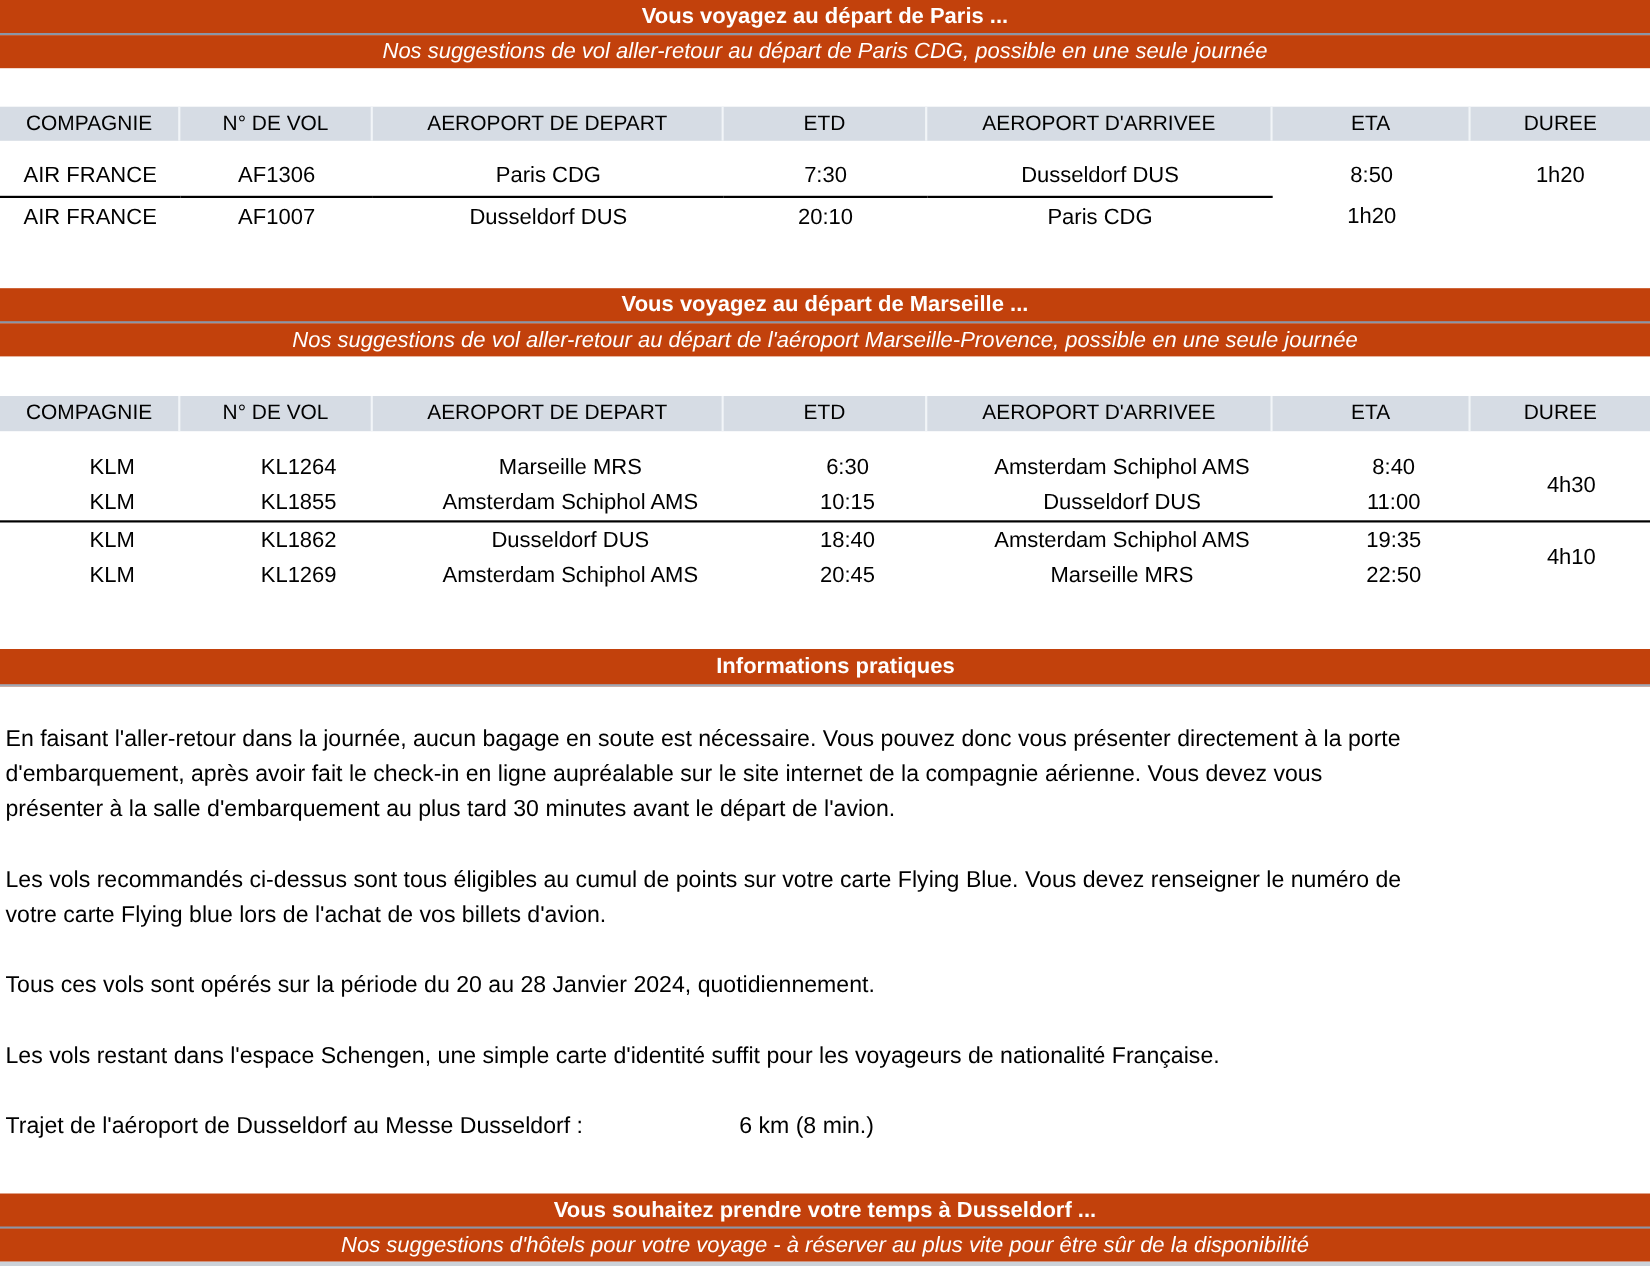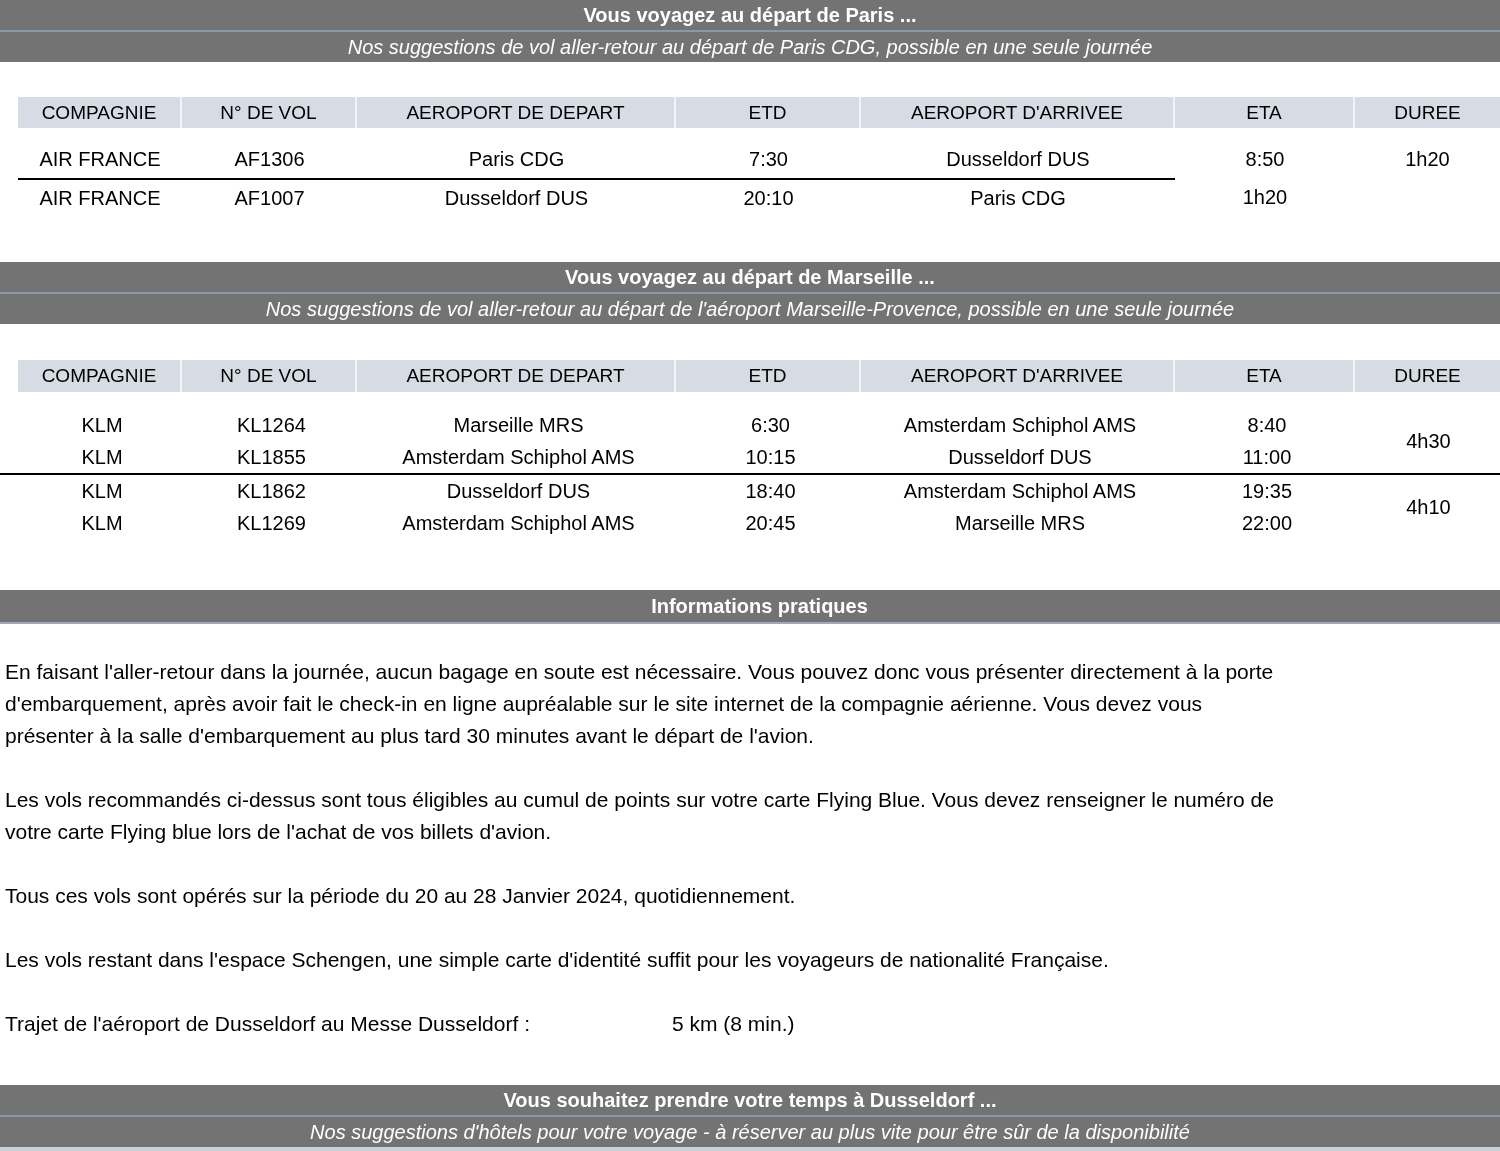--- a/index.html
+++ b/index.html
@@ -1,27 +1,27 @@
 <!DOCTYPE html>
 <html><head>
 <meta charset="utf-8">
 <style>
   html,body{margin:0;padding:0;background:#ffffff;}
   body{width:1500px;height:1151px;overflow:hidden;position:relative;
        font-family:"Liberation Sans","DejaVu Sans",sans-serif;color:#000;}
   .abs{position:absolute;left:0;right:0;}
 
   
-  .bar{background:#737373;color:#fff;display:flex;align-items:center;justify-content:center;}
+  .bar{background:#c2410c;color:#fff;display:flex;align-items:center;justify-content:center;}
   .bar-title{height:30px;font-size:20px;font-weight:bold;border-bottom:2px solid #8b96a8;}
   .bar-subtitle{height:30px;font-size:20px;font-style:italic;}
   .bar-single{height:32px;font-size:20px;font-weight:bold;border-bottom:2px solid #a0a9b6;padding-left:19px;}
 
   
-  .trow{display:grid;grid-template-columns:164px 175px 319px 185px 314px 180px 1fr;padding-left:18px;}
+  .trow{display:grid;grid-template-columns:164px 175px 319px 185px 314px 180px 1fr;}
   .cell{display:flex;align-items:center;justify-content:center;font-size:20px;box-sizing:border-box;}
   .thead .cell{background:#D6DCE4;font-size:19px;border-right:2px solid #f2f5f8;}
   .thead .cell:last-child{border-right:none;}
   .t1-head .cell{height:31px;}
   .t2-head .cell{height:32px;}
   .t1-row1 .cell{height:50px;align-items:flex-end;padding-bottom:7px;}
   .t1-row2 .cell{height:39px;border-top:2px solid #000;}
   .t1-row2 .cell.no-line{border-top:none;}
   .t2-spacer{height:17px;}
   .fgroup{display:flex;}
@@ -123,21 +123,21 @@
       <div class="cell">KL1862</div>
       <div class="cell">Dusseldorf DUS</div>
       <div class="cell">18:40</div>
       <div class="cell">Amsterdam Schiphol AMS</div>
       <div class="cell">19:35</div>
       <div class="cell">KLM</div>
       <div class="cell">KL1269</div>
       <div class="cell">Amsterdam Schiphol AMS</div>
       <div class="cell">20:45</div>
       <div class="cell">Marseille MRS</div>
-      <div class="cell">22:00</div>
+      <div class="cell">22:50</div>
     </div>
     <div class="fgroup-duree">4h10</div>
   </div>
 </div>
 
 <div class="abs" style="top:590px">
   <div class="bar bar-single">
     <span>Informations pratiques</span>
   </div>
 </div>
@@ -145,21 +145,21 @@
 <div class="abs infos" style="top:656px">
   <p>En faisant l'aller-retour dans la journée, aucun bagage en soute est nécessaire. Vous pouvez donc vous présenter directement à la porte
 d'embarquement, après avoir fait le check-in en ligne aupréalable sur le site internet de la compagnie aérienne. Vous devez vous
 présenter à la salle d'embarquement au plus tard 30 minutes avant le départ de l'avion.</p>
   <p>Les vols recommandés ci-dessus sont tous éligibles au cumul de points sur votre carte Flying Blue. Vous devez renseigner le numéro de
 votre carte Flying blue lors de l'achat de vos billets d'avion.</p>
   <p>Tous ces vols sont opérés sur la période du 20 au 28 Janvier 2024, quotidiennement.</p>
   <p>Les vols restant dans l'espace Schengen, une simple carte d'identité suffit pour les voyageurs de nationalité Française.</p>
   <div class="trajet">
     <span>Trajet de l'aéroport de Dusseldorf au Messe Dusseldorf :</span>
-    <span class="tval">5 km (8 min.)</span>
+    <span class="tval">6 km (8 min.)</span>
   </div>
 </div>
 
 <div class="abs" style="top:1085px">
   <div class="bar bar-title">
     <span>Vous souhaitez prendre votre temps à Dusseldorf ...</span>
   </div>
   <div class="bar bar-subtitle">
     <span>Nos suggestions d'hôtels pour votre voyage - à réserver au plus vite pour être sûr de la disponibilité</span>
   </div>

